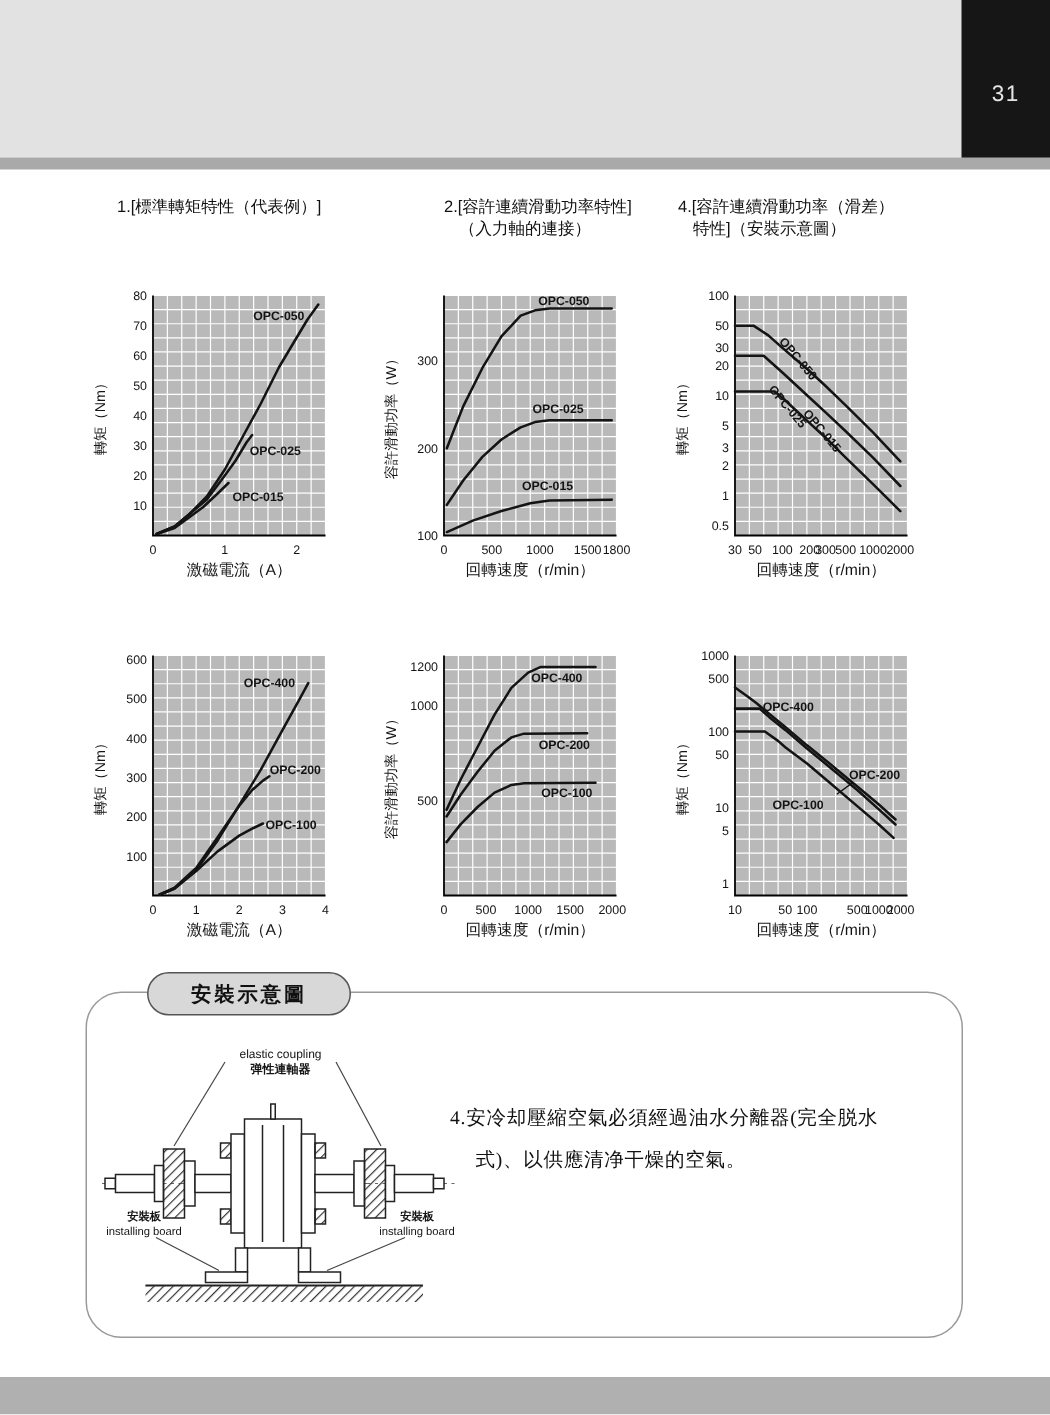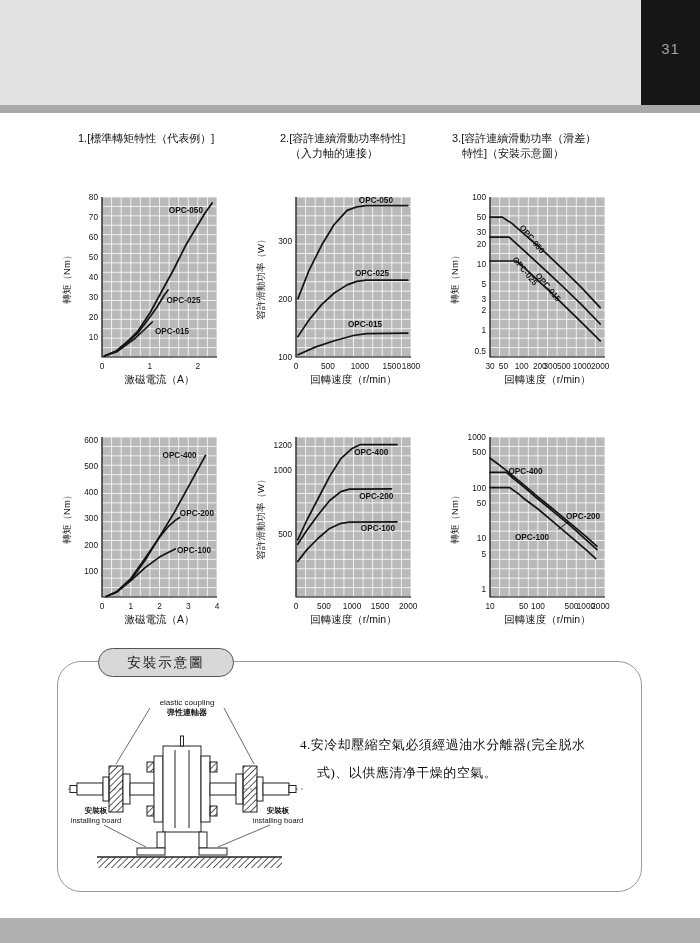--- a/index.html
+++ b/index.html
@@ -2,56 +2,56 @@
 <html><head>
 <meta charset="utf-8">
 <style>
   html,body{margin:0;padding:0;background:#fff;}
   body{width:700px;height:943px;position:relative;overflow:hidden;
        font-family:"Liberation Sans",sans-serif;color:#111;}
   .abs{position:absolute;}
   .banner{left:0;top:0;width:700px;height:105px;background:#e2e2e2;}
   .pagenum-box{left:641px;top:0;width:59px;height:107px;background:#161616;
                display:flex;justify-content:center;align-items:flex-start;}
-  .pagenum-box span{margin-top:40px;color:#a3a3a3;font-size:15px;letter-spacing:1px;}
+  .pagenum-box span{margin-top:54px;color:#e5e5e5;font-size:15px;letter-spacing:1px;}
   .strip-top{left:0;top:105px;width:700px;height:8px;background:#a9a9a9;}
   .strip-bottom{left:0;top:918px;width:700px;height:25px;background:#b0b0b0;}
   .hdr{font-size:11px;font-weight:normal;line-height:15px;white-space:nowrap;}
   .hdr .ind{margin-left:10px;}
   .chart{width:200px;height:215px;}
   .install-box{left:57px;top:661px;width:583px;height:229px;background:#fff;
                border:1.5px solid #9a9a9a;border-radius:24px;}
   .pill{left:98px;top:648px;width:134px;height:27px;background:#d8d8d8;
         border:1.6px solid #555;border-radius:15px;display:flex;
         align-items:center;justify-content:center;font-size:13.5px;
-        font-weight:normal;letter-spacing:2px;}
+        font-weight:bold;letter-spacing:2px;}
   .diagram{left:62px;top:694px;}
   .notes{left:300px;top:731px;width:300px;font-family:"Liberation Serif",serif;
          font-size:13px;line-height:27.5px;}
   .notes .note{padding-left:17px;text-indent:-17px;letter-spacing:0.5px;}
   svg text{fill:#141414;}
 </style>
 </head>
 <body>
 
 <div class="abs banner"></div>
 <div class="abs pagenum-box">
   <span>31</span>
 </div>
 <div class="abs strip-top"></div>
 
 <div class="abs hdr" style="left:78px;top:131px">
   <div>1.[標準轉矩特性（代表例）]</div>
 </div>
-<div class="abs hdr" style="left:280px;top:131px">
+<div class="abs hdr" style="left:296px;top:131px">
   <div>2.[容許連續滑動功率特性]</div>
   <div class="ind">（入力軸的連接）</div>
 </div>
 <div class="abs hdr" style="left:452px;top:131px">
-  <div>3.[容許連續滑動功率（滑差）</div>
+  <div>4.[容許連續滑動功率（滑差）</div>
   <div class="ind">特性]（安裝示意圖）</div>
 </div>
 
 <div class="abs chart" style="left:58px;top:183px"><svg width="200" height="215" viewBox="0 0 200 215">
       <rect x="44" y="14" width="115" height="160" fill="#b9b9b9"></rect>
       <g stroke="#ffffff" stroke-width="0.8">
         <line x1="44" y1="14" x2="44" y2="174"></line>
         <line x1="53.583333333333336" y1="14" x2="53.583333333333336" y2="174"></line>
         <line x1="63.16666666666667" y1="14" x2="63.16666666666667" y2="174"></line>
         <line x1="72.75" y1="14" x2="72.75" y2="174"></line>

